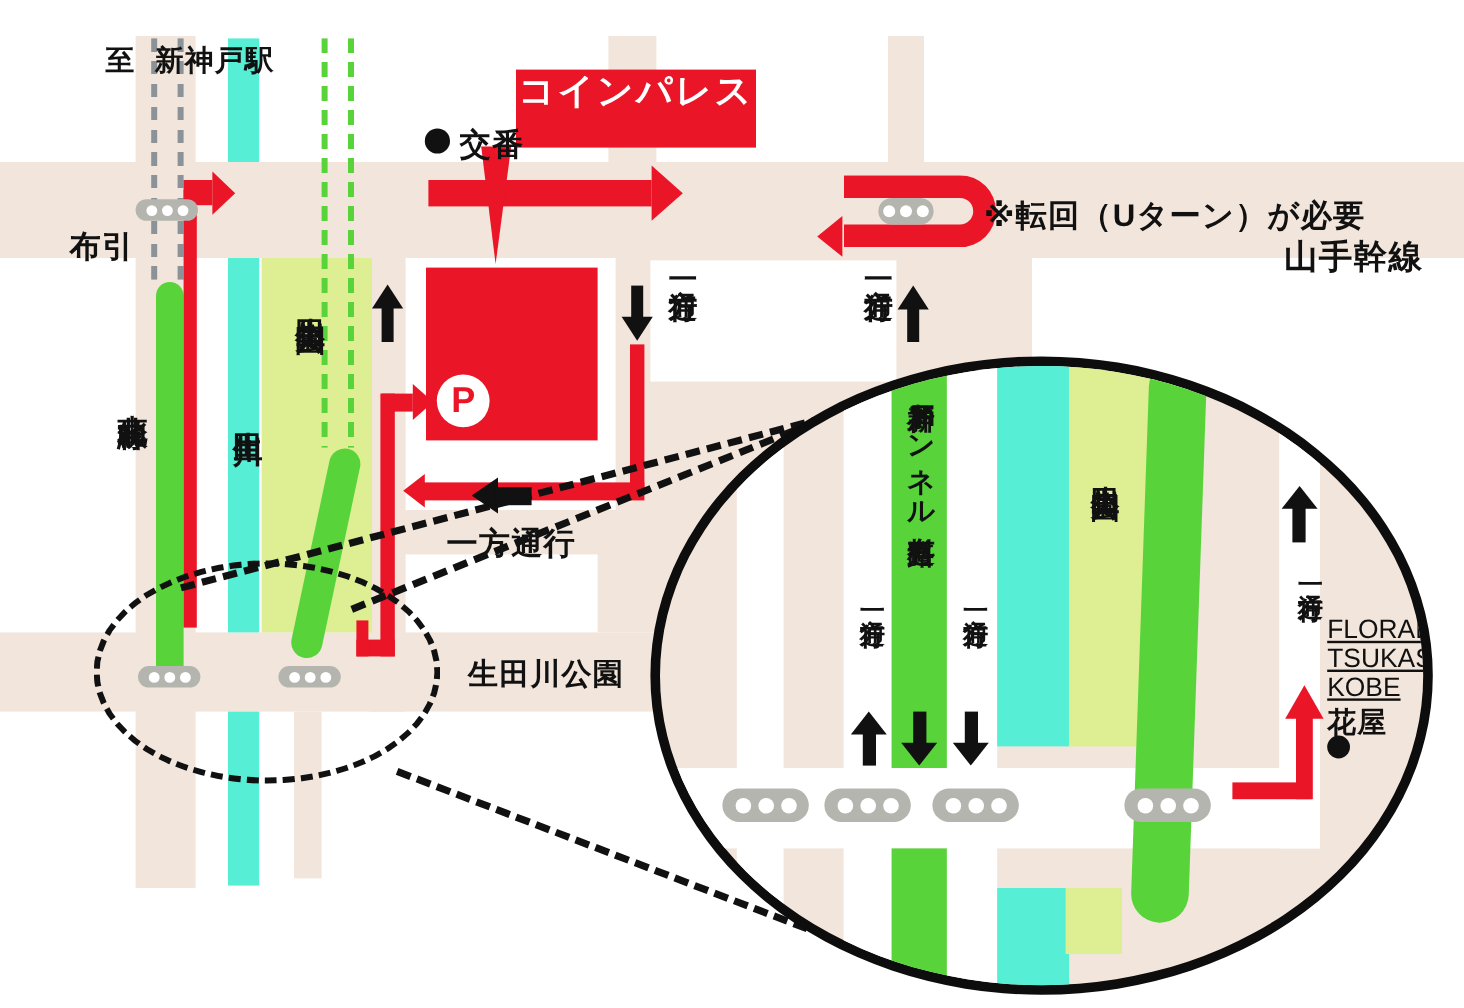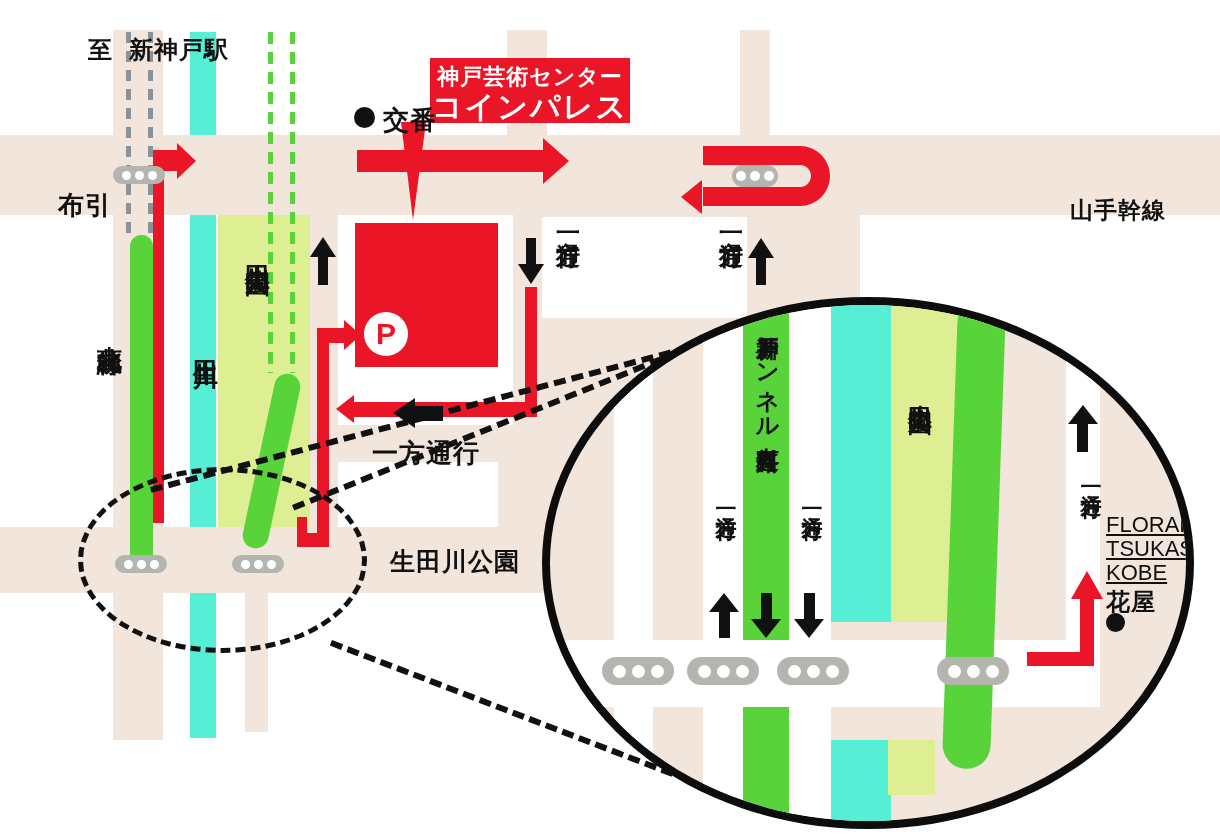--- a/index.html
+++ b/index.html
@@ -122,33 +122,33 @@
     <span class="dot"></span>
       <span class="dot"></span>
       <span class="dot"></span>
     </div>
 
   <div class="pcircle">
       <span>P</span>
     </div>
 
   <div id="title-box">
-    <div class="l1">神戸芸術センター</div>
     <div class="l2">コインパレス</div>
   </div>
   <div class="tri" style="left:401px;top:122px;border-top:98px solid var(--red);border-left:12px solid transparent;border-right:13px solid transparent;"></div>
 
   <div class="dot-black" style="left:354px;top:107px;width:21px;height:21px;"></div>
   <div class="lbl" style="left:383px;top:103px;font-size:26px;">交番</div>
 
   <div class="lbl" style="left:88px;top:2px;font-size:24px;margin-top:32px;">
     <span>至</span><span style="display:inline-block;width:16px;"></span><span>新神戸駅</span>
   </div>
   <div class="lbl" style="left:58px;top:188px;font-size:26px;">布引</div>
-  <div class="lbl" style="left:1070px;top:195px;font-size:23px;">山手幹線</div>
+  <div class="lbl" style="left:820px;top:162px;font-size:26px;">※転回（Uターン）が必要</div>
+  <div class="lbl" style="left:1070px;top:195px;font-size:28px;">山手幹線</div>
   <div class="vlbl" style="left:94px;top:325px;font-size:25px;">南北幹線</div>
   <div class="vlbl" style="left:190px;top:339px;font-size:25px;">生田川</div>
   <div class="vlbl" style="left:242px;top:244px;font-size:25px;">生田川公園</div>
   <div class="vlbl" style="left:552px;top:220px;font-size:24px;">一方通行</div>
   <div class="vlbl" style="left:715px;top:220px;font-size:24px;">一方通行</div>
   <div class="lbl" style="left:372px;top:436px;font-size:26px;">一方通行</div>
   <div class="lbl" style="left:390px;top:545px;font-size:25px;">生田川公園</div>
 
   <div class="abs" style="left:78px;top:467px;width:279px;height:176px;border:5px dashed var(--ink);border-radius:50%;"></div>
   <div class="leader" style="left:150px;top:487px;width:556px;transform:rotate(-14.8deg);"></div>

